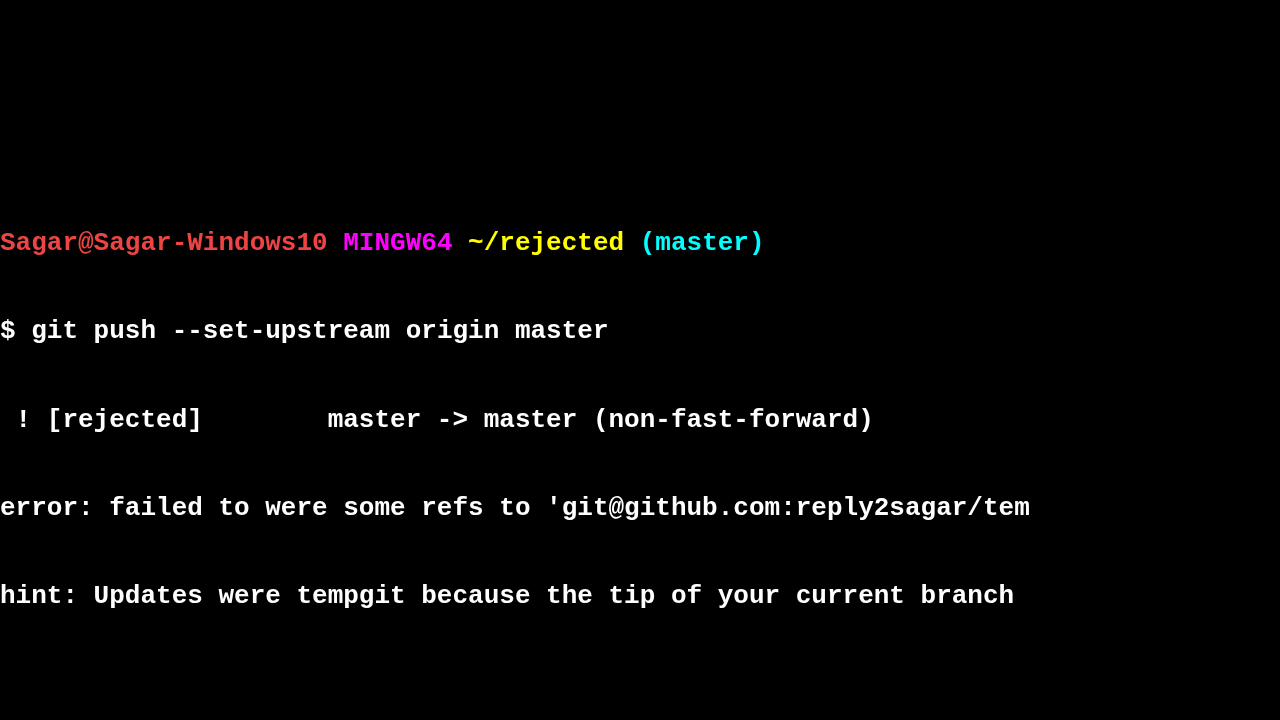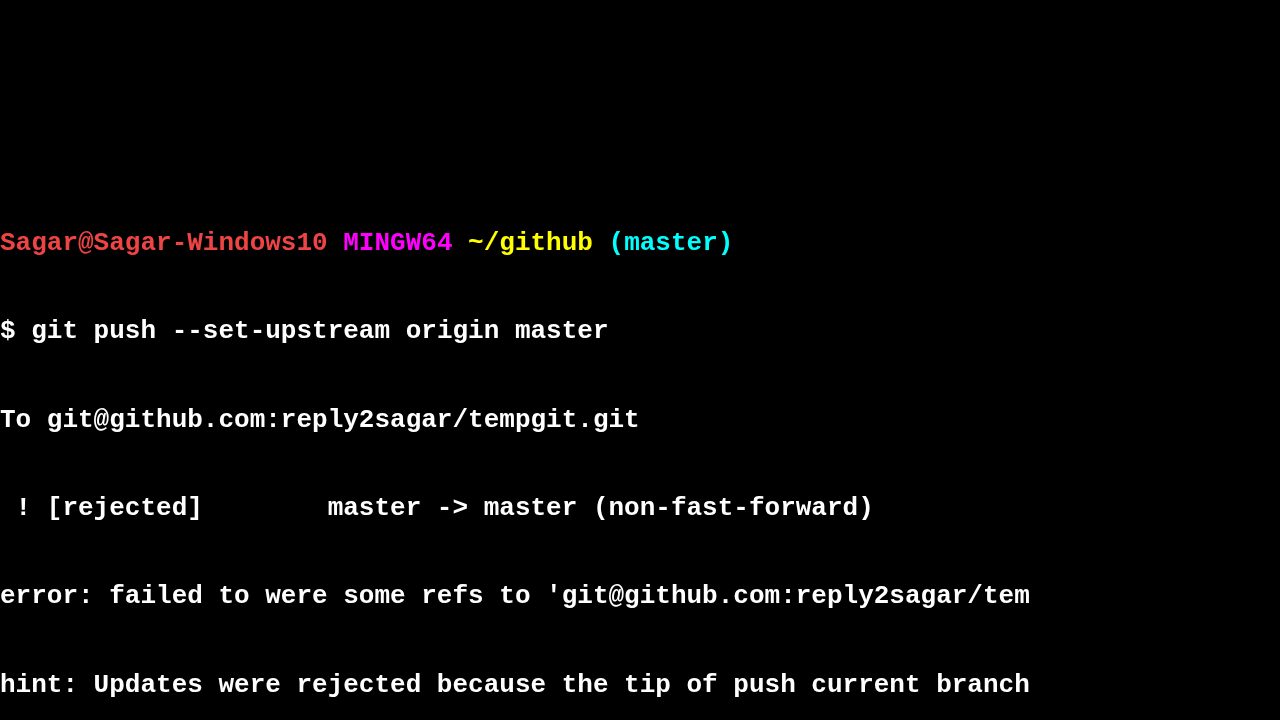--- a/index.html
+++ b/index.html
@@ -25,26 +25,25 @@
   .yellow { color: #ffff00; }
   .cyan { color: #00ffff; margin-top: 6px; }
   .white { color: #ffffff; }
 </style>
 </head>
 <body>
 
 
 
 <div class="terminal">
-<div><span class="green">Sagar@Sagar-Windows10</span> <span class="magenta">MINGW64</span> <span class="yellow">~/github</span> <span class="cyan">(master)</span></div>
+<div><span class="green">Sagar@Sagar-Windows10</span> <span class="magenta">MINGW64</span> <span class="yellow">~/rejected</span> <span class="cyan">(master)</span></div>
 <div class="white">$<span> git push --set-upstream origin master</span></div>
-<div class="white">To git@github.com:reply2sagar/tempgit.git</div>
 <div class="white"> ! [rejected]        master -&gt; master (non-fast-forward)</div>
 <div class="white">error: failed to were some refs to 'git@github.com:reply2sagar/tem</div>
-<div class="white">hint: Updates were rejected because the tip of push current branch</div>
+<div class="white">hint: Updates were tempgit because the tip of your current branch</div>
 
 
 
 
 
 
 </div>
 
 
 

